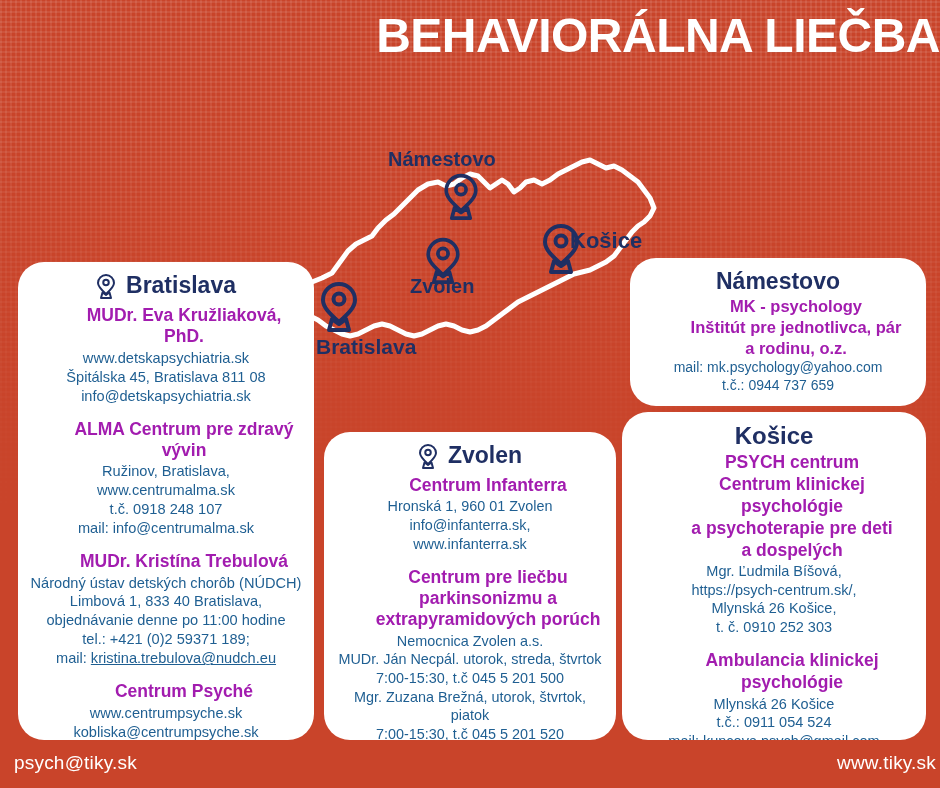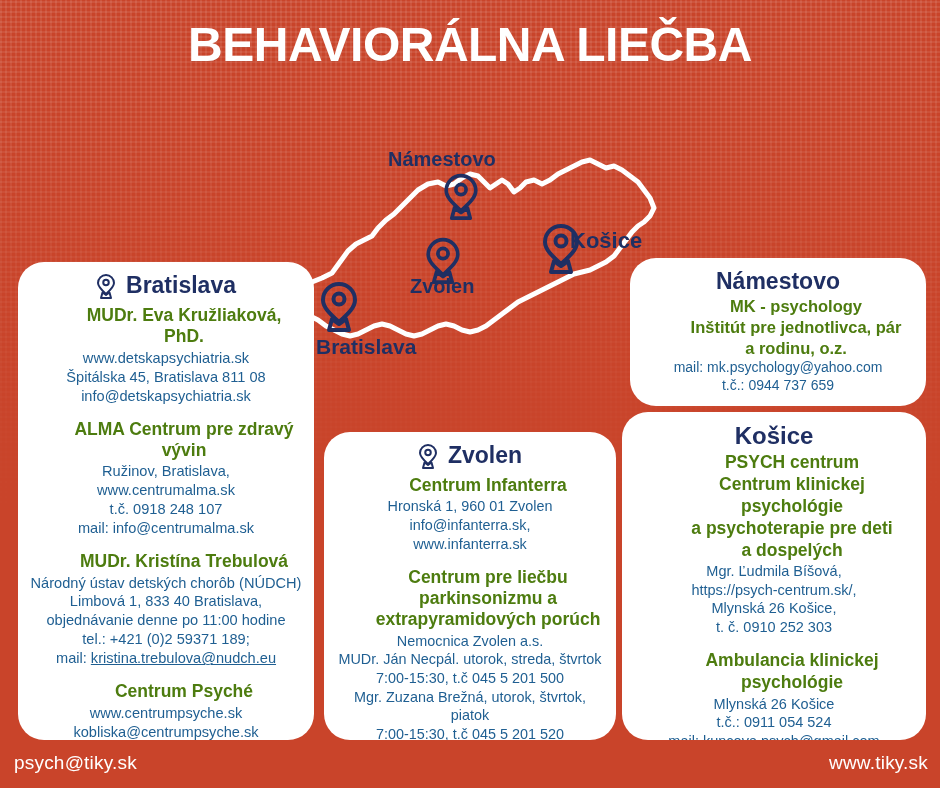--- a/index.html
+++ b/index.html
@@ -20,22 +20,22 @@
     background-image:
       repeating-linear-gradient(0deg, rgba(255,255,255,0.085) 0 2px, rgba(255,255,255,0) 2px 5px),
       repeating-linear-gradient(90deg, rgba(255,255,255,0.085) 0 2px, rgba(255,255,255,0) 2px 5px);
     -webkit-mask-image: linear-gradient(to bottom, rgba(0,0,0,1) 0%, rgba(0,0,0,0.85) 18%, rgba(0,0,0,0.45) 38%, rgba(0,0,0,0.12) 55%, rgba(0,0,0,0) 68%);
             mask-image: linear-gradient(to bottom, rgba(0,0,0,1) 0%, rgba(0,0,0,0.85) 18%, rgba(0,0,0,0.45) 38%, rgba(0,0,0,0.12) 55%, rgba(0,0,0,0) 68%);
     pointer-events:none;
   }
 
   
   #title {
-    position:absolute; left:0; top:19px; width:940px;
-    text-align:center;
+    position:absolute; left:0; top:10px; width:940px;
+    text-align:right;
     color:#ffffff;
     font-weight:bold;
     font-size:48px;
     line-height:1.08;
     letter-spacing:-0.5px;
     text-shadow:0 1px 0 rgba(0,0,0,0.06);
   }
   #title .l2 { display:block; }
 
   
@@ -87,21 +87,21 @@
     margin-bottom:6px;
   }
   .card-head .head-pin { width:20px; height:26px; flex:0 0 auto; }
   .card-head .head-pin svg { display:block; width:100%; height:100%; }
   .card-head.no-pin { font-size:24px; }
 
   .org { margin-bottom:2px; }
   .org + .org { margin-top:13px; }
   .org-name {
     font-weight:bold;
-    color:#4d7c0f;
+    color:#a21caf;
     font-size:17px;
     line-height:1.22;
     margin-bottom:1px;
     margin-left:36px;
   }
   .org-line {
     font-size:14.5px;
     line-height:1.30;
     color:#1f5f92;
   }
@@ -120,21 +120,21 @@
   #card-kosice .org-name     { font-size:17.5px; line-height:1.26; }
   #card-kosice .org-line     { font-size:14.5px; line-height:1.28; }
 
   
   .footer-text {
     position:absolute; bottom:14px;
     color:#ffffff; font-size:19px; font-weight:normal;
     letter-spacing:0.2px;
   }
   #footer-mail { left:14px; }
-  #footer-site { right:12px; }
+  #footer-site { right:4px; }
 </style>
 </head>
 <body>
 
 <div id="poster">
 
   <div id="texture"></div>
 
   <div id="title">
     <span>BEHAVIORÁLNA LIEČBA</span>

